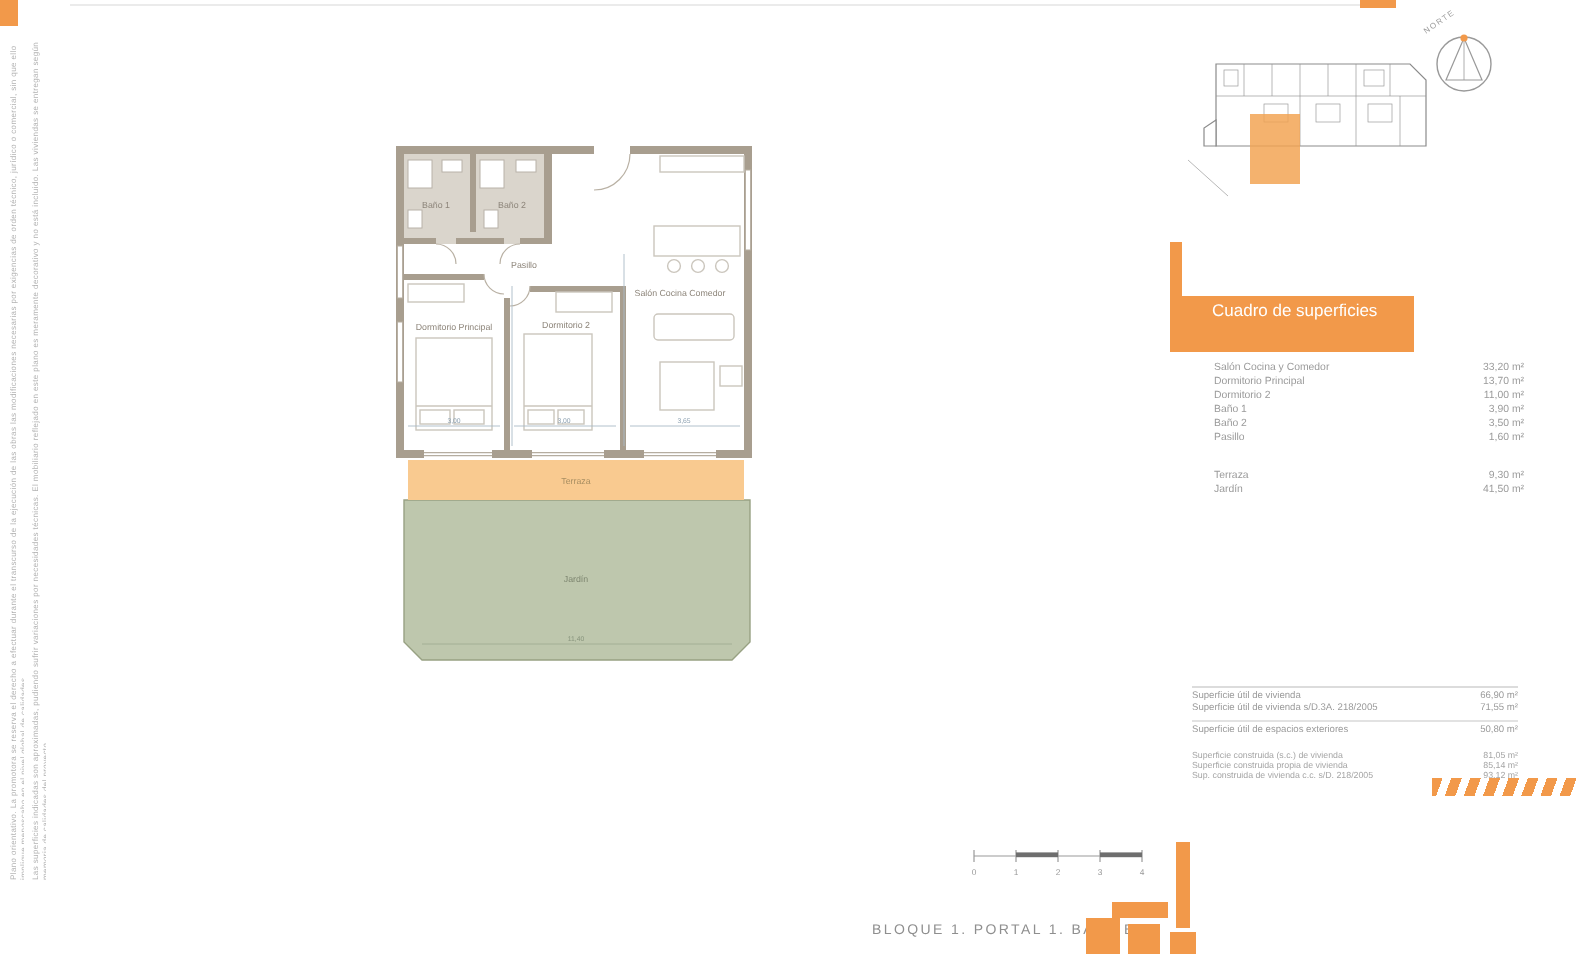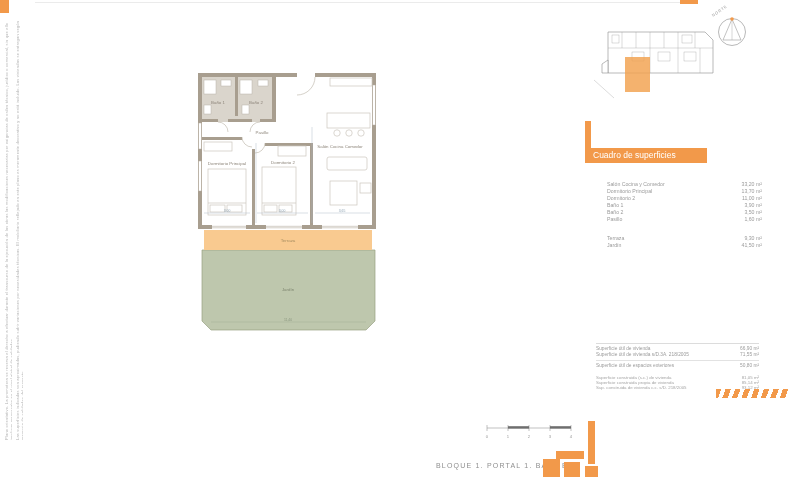--- a/index.html
+++ b/index.html
@@ -3,22 +3,22 @@
 <meta charset="utf-8">
 <style>
   html,body{margin:0;padding:0;background:#fff;}
   body{font-family:"Liberation Sans",sans-serif;}
   .page{position:relative;width:788px;height:477px;background:#ffffff;overflow:hidden;}
   .abs{position:absolute;}
   .orange{background:#F2994A;}
   .hairline{background:#EBEBEB;height:1px;}
   .vtext{position:absolute;top:8px;height:432px;writing-mode:vertical-rl;transform:rotate(180deg);
          font-size:4px;line-height:5px;letter-spacing:.2px;color:#B3B3B3;overflow:hidden;width:8px;}
-  .banner{position:absolute;left:585px;top:148px;width:122px;height:15px;background:#F2994A;
-          color:#fff;font-size:8.5px;line-height:15px;padding-left:8px;box-sizing:border-box;white-space:nowrap;}
+  .banner{position:absolute;left:585px;top:148px;width:122px;height:28px;background:#F2994A;
+          color:#fff;font-size:8.5px;line-height:15px;padding-left:21px;box-sizing:border-box;white-space:nowrap;}
   .tbl{position:absolute;left:607px;top:181px;width:155px;}
   .tbl2{position:absolute;left:607px;top:235px;width:155px;}
   .trow{display:flex;justify-content:space-between;font-size:5.2px;line-height:7px;color:#9B9B9B;white-space:nowrap;}
   .summary{position:absolute;left:596px;top:343px;width:163px;border-top:1px solid #DCDCDC;padding-top:2px;}
   .srow{display:flex;justify-content:space-between;font-size:4.8px;line-height:6.2px;color:#9B9B9B;white-space:nowrap;}
   .srow.small{font-size:4.4px;line-height:5px;color:#A5A5A5;}
   .sdivider{border-bottom:1px solid #E2E2E2;margin:2px 0;}
   .sspacer{height:5px;}
   .stripes{position:absolute;left:716px;top:389px;width:72px;height:9px;
            background:repeating-linear-gradient(110deg,#F2994A 0 5px,#ffffff 5px 9px);}

